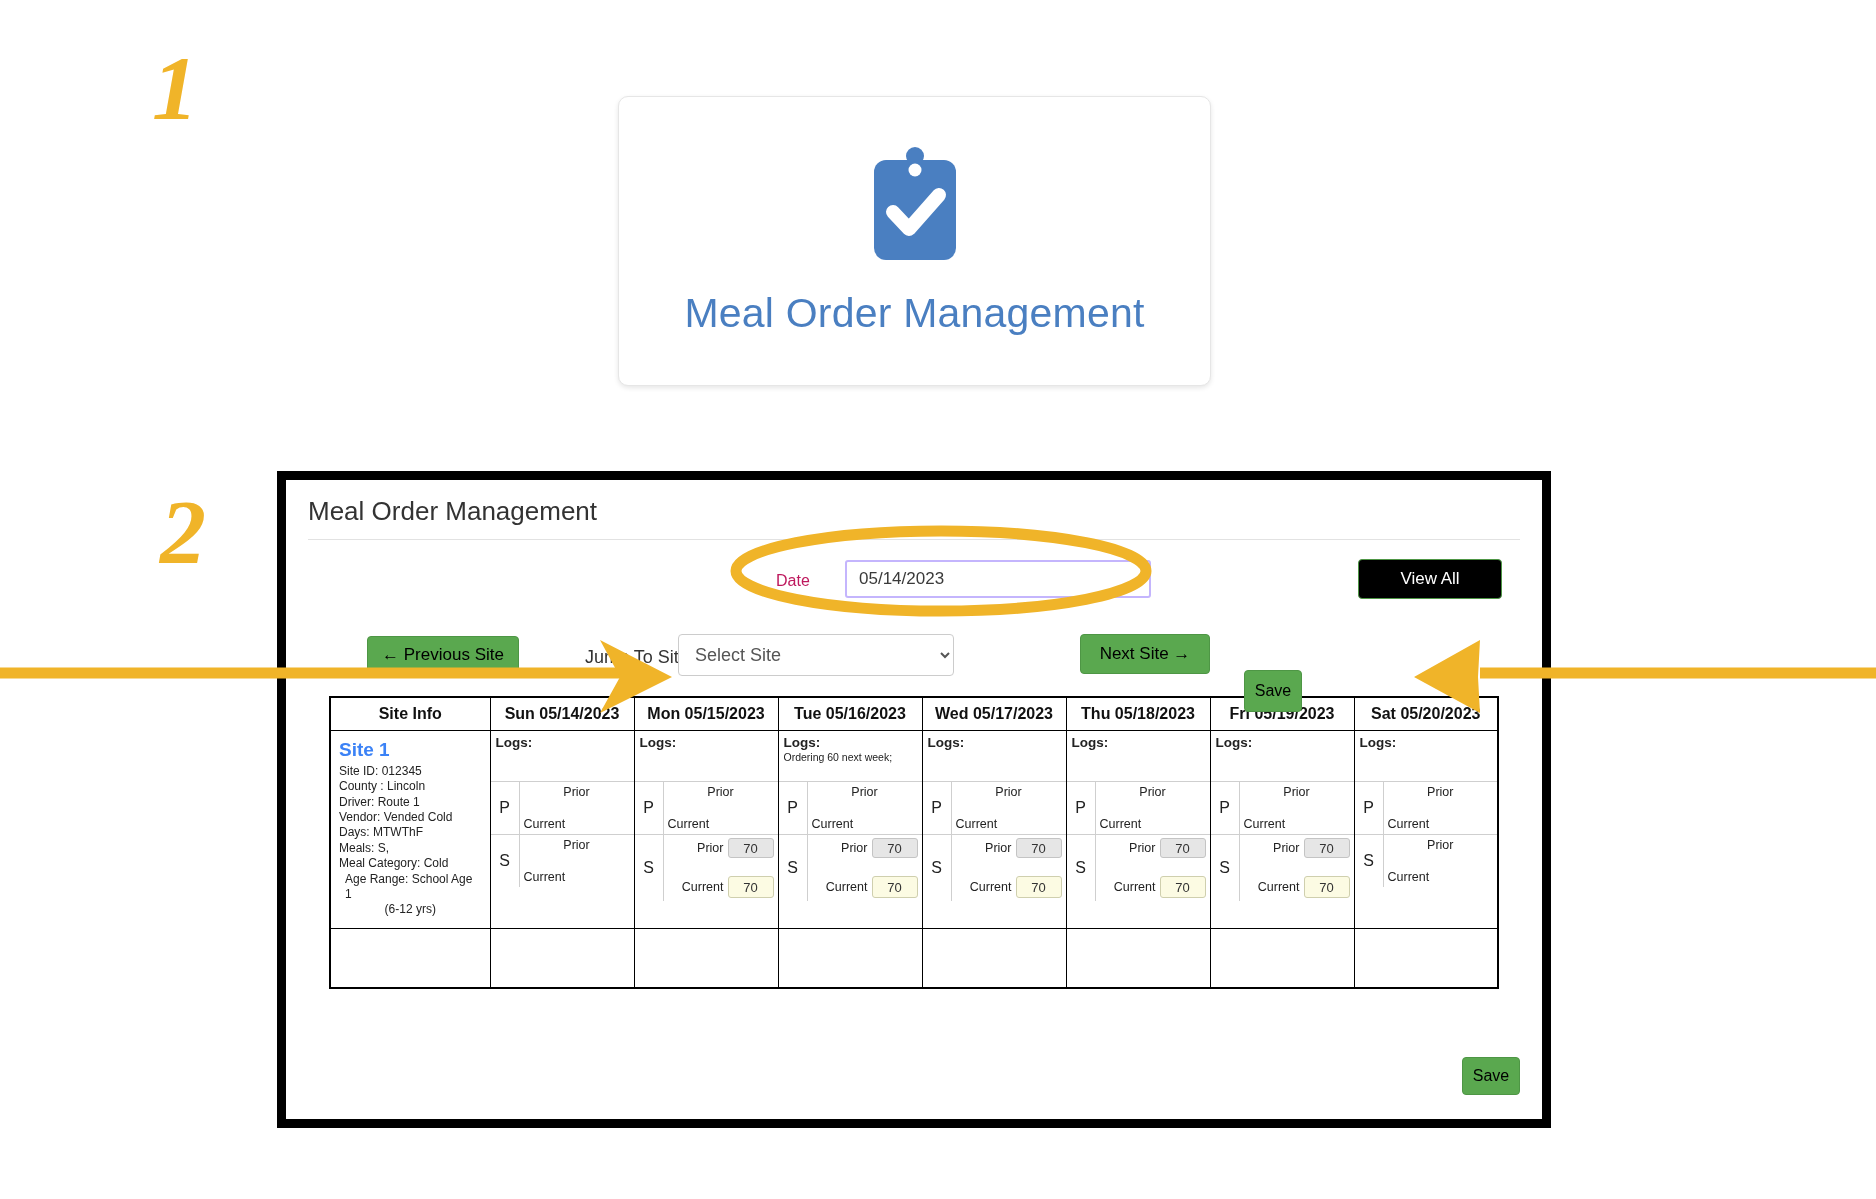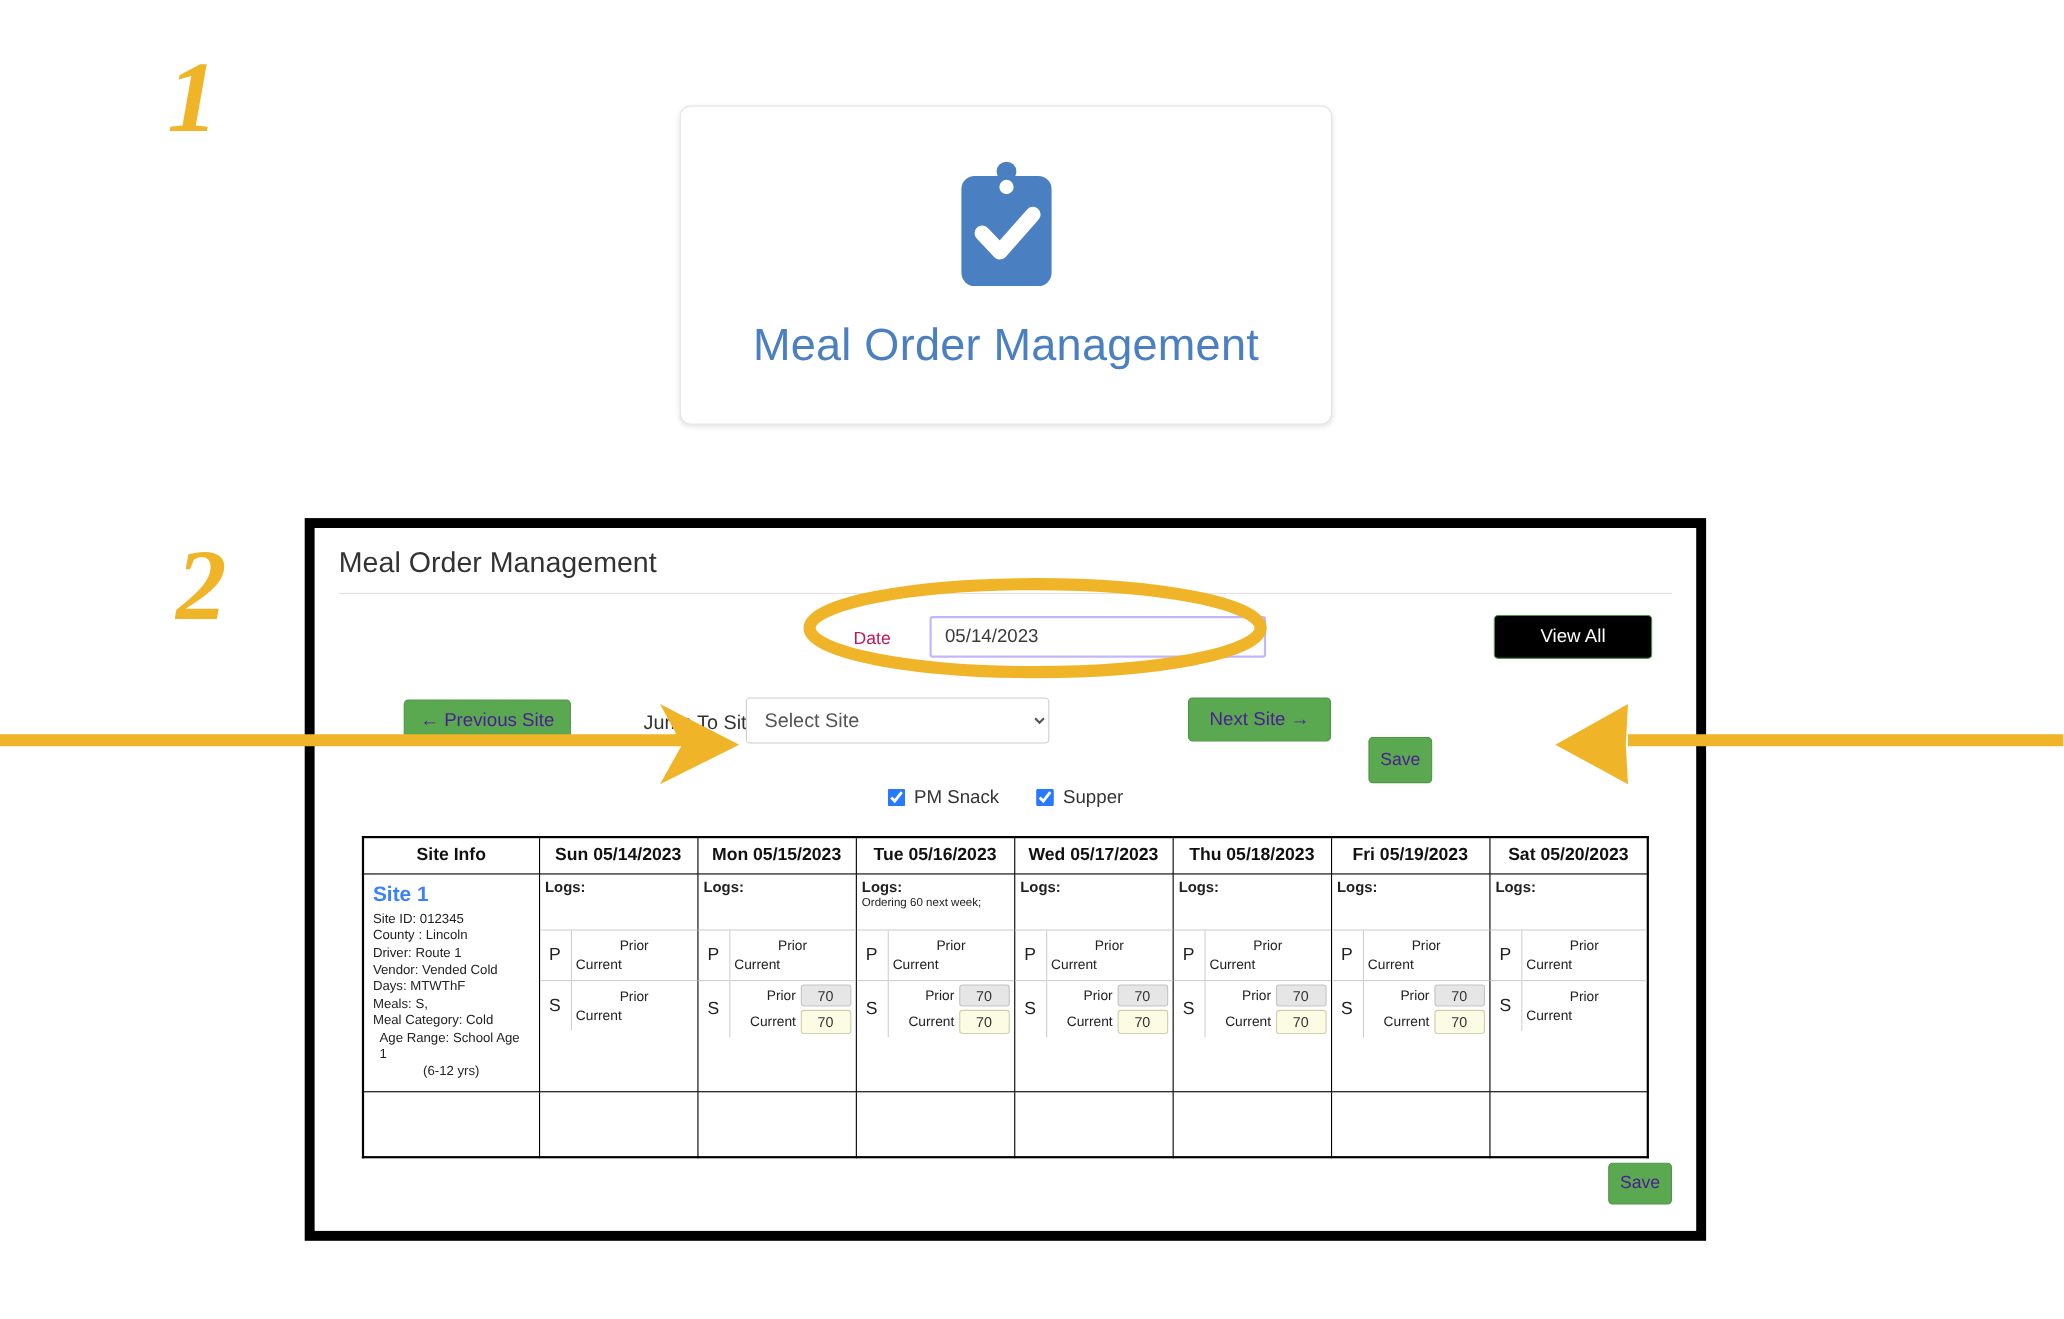--- a/index.html
+++ b/index.html
@@ -99,21 +99,21 @@
     cursor:pointer;
     font-family:"Liberation Sans", sans-serif;
   }
 
   
   #nav-row{height:78px;position:relative;}
   .green-btn{
     background:#5aa84f;
     border:1px solid #4e9645;
     border-radius:4px;
-    color:#4c1d95;
+    color:#000000;
     font-size:17px;
     cursor:pointer;
     font-family:"Liberation Sans", sans-serif;
   }
   #previous-site-button{position:absolute;left:59px;top:18px;width:152px;height:38px;}
   #jump-label{position:absolute;left:277px;top:29px;font-size:18px;color:#333;}
   #jump-select{
     position:absolute;left:370px;top:16px;
     width:276px;height:42px;
     box-sizing:border-box;
@@ -194,21 +194,21 @@
     flex:0 0 28px;
     display:flex;align-items:center;justify-content:center;
     font-size:16px;color:#222;
     border-right:1px solid #cfcfcf;
   }
   .meal-fields{
     flex:1;
     display:flex;flex-direction:column;
     justify-content:center;
     padding:3px 4px;
-    gap:3px;
+    gap:18px;
   }
   .field-row{display:flex;align-items:center;justify-content:flex-end;gap:4px;}
   .field-row.noval{justify-content:flex-start;}
   .field-row.noval .field-label{width:100%;}
   .field-label{font-size:12.5px;color:#222;white-space:nowrap;}
   .field-row.prior .field-label{text-align:center;}
   .box-prior{
     width:46px;height:20px;
     background:#e6e6e6;
     border:1px solid #c4c4c4;
@@ -278,30 +278,20 @@
     <div id="nav-row">
       <button id="previous-site-button" class="green-btn">← Previous Site</button>
       <span id="jump-label">Jump To Site:</span>
       <select id="jump-select">
         <option>Select Site</option>
       </select>
       <button id="next-site-button" class="green-btn">Next Site →</button>
       <button id="save-button-top" class="green-btn">Save</button>
     </div>
 
-    <div id="meal-row">
-      <label class="meal-option">
-        <input type="checkbox" checked="" style="">
-        <span>PM Snack</span>
-      </label>
-      <label class="meal-option">
-        <input type="checkbox" checked="" style="">
-        <span>Supper</span>
-      </label>
-    </div>
 
     <table id="order-table">
       <colgroup>
         <col class="col-siteinfo">
           <col class="col-day">
           <col class="col-day">
           <col class="col-day">
         <col class="col-day">
           <col class="col-day">
           <col class="col-day">

